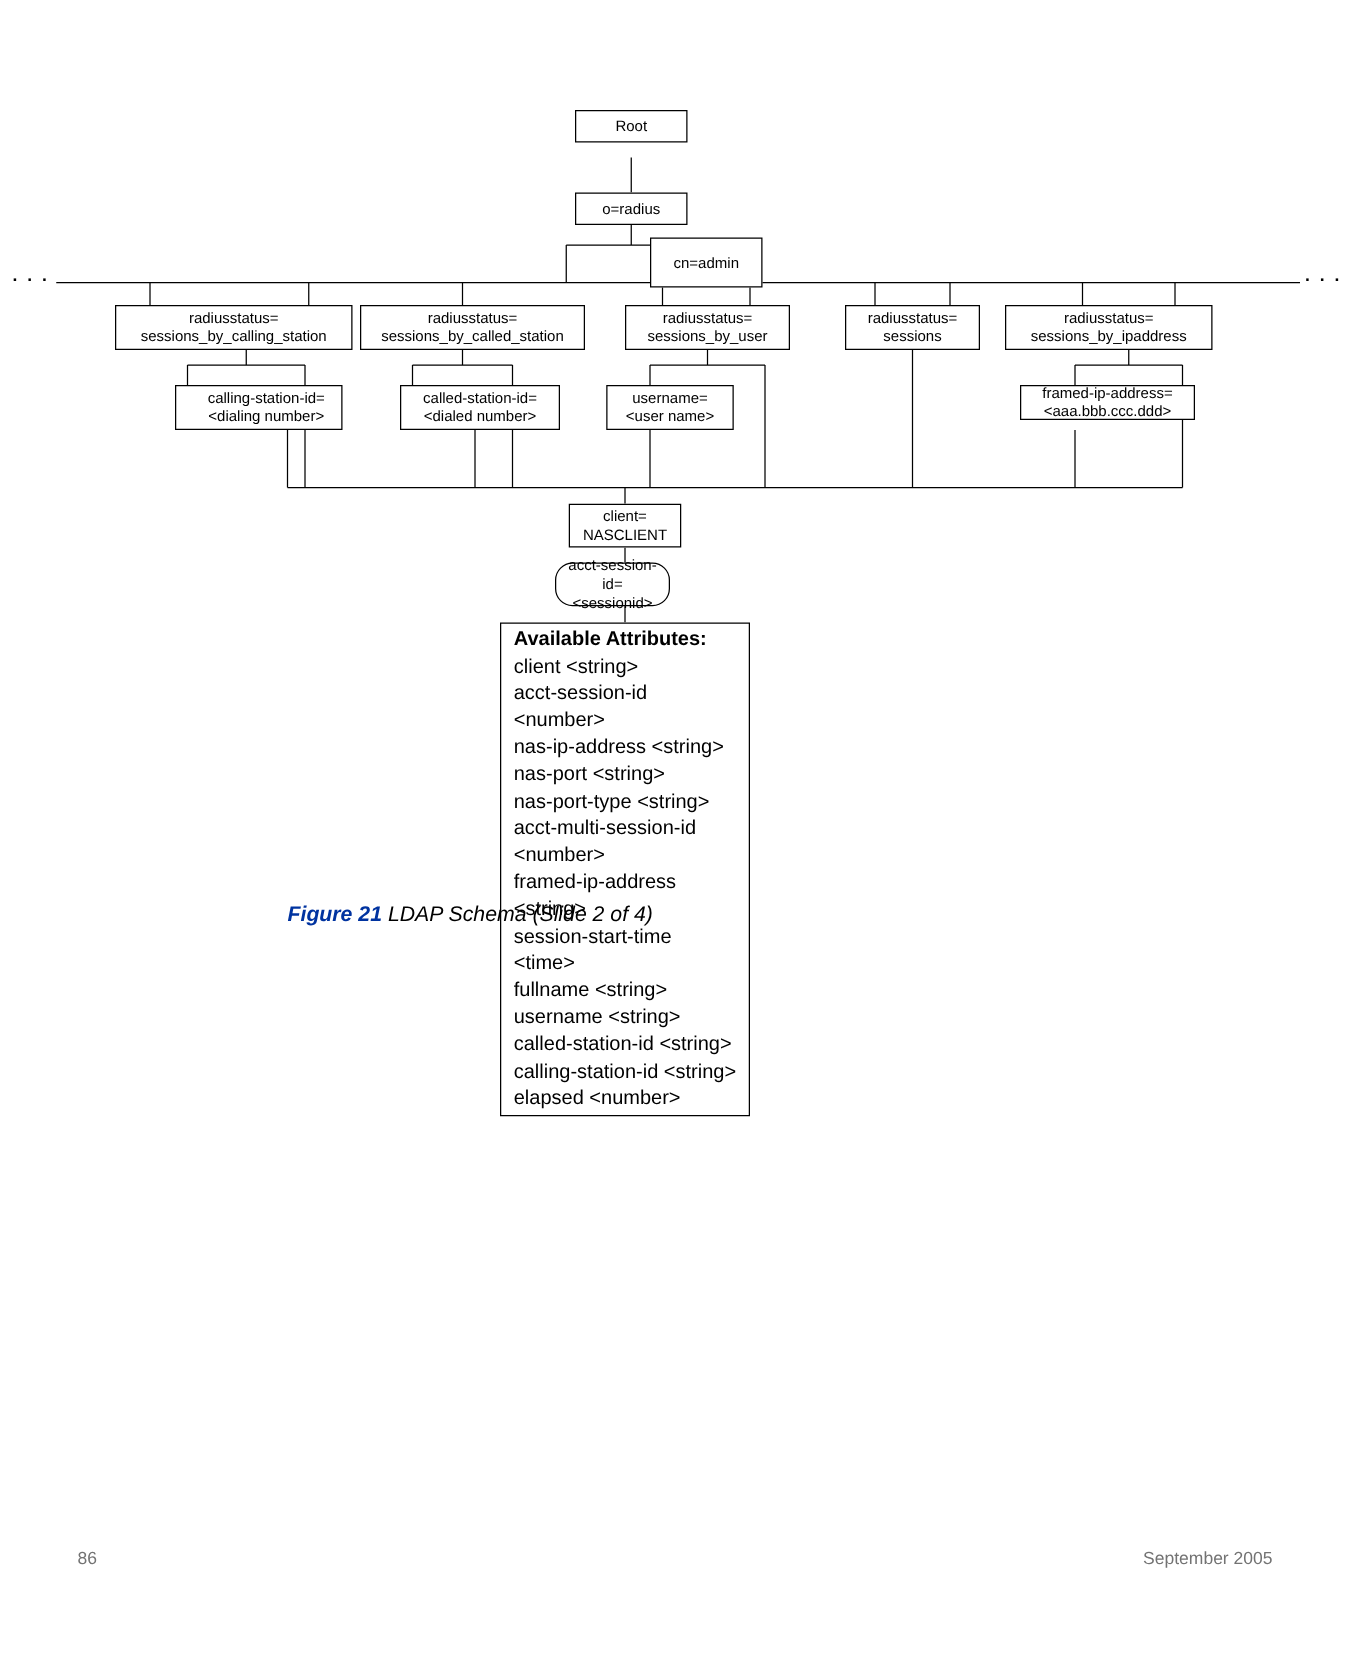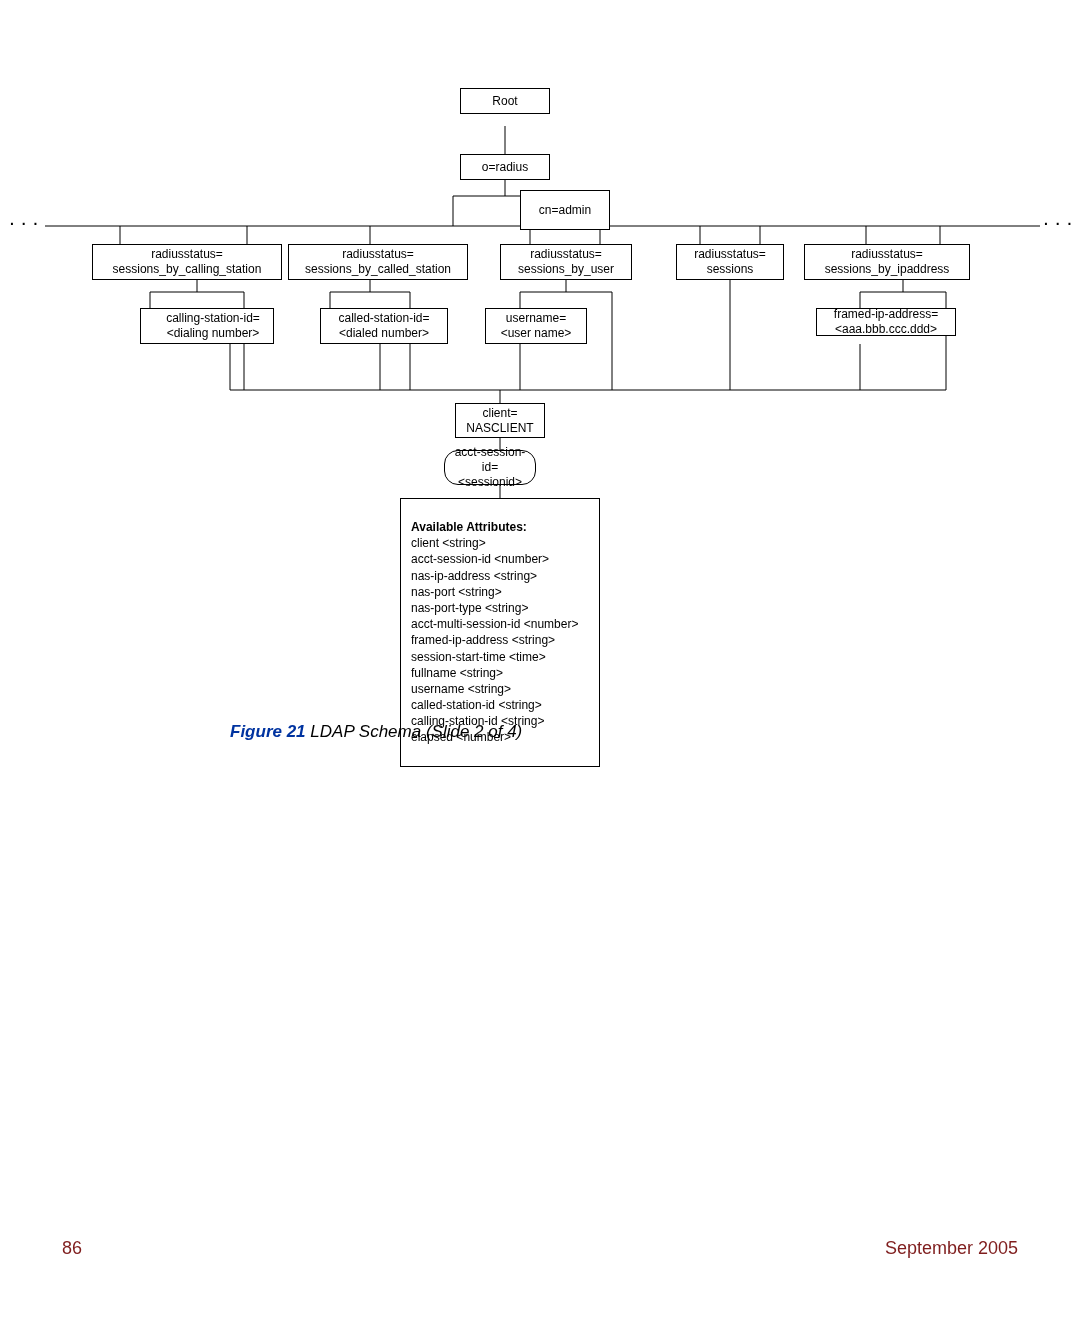--- a/index.html
+++ b/index.html
@@ -27,38 +27,38 @@
     flex-direction: column;
     justify-content: center;
     align-items: center;
     padding: 3px 6px;
     box-sizing: border-box;
   }
   .attrbox {
     position: absolute;
     border: 1px solid #000;
     background: #fff;
-    font-size: 12px;
+    font-size: 16px;
     line-height: 1.35;
     text-align: left;
-    padding: 20px 10px;
+    padding: 2px 10px;
     box-sizing: border-box;
   }
   .attrbox .hdr { font-weight: bold; }
   .caption {
     position: absolute;
     font-family: Arial, Helvetica, sans-serif;
     font-size: 17px;
     font-style: italic;
   }
   .caption .fignum { color: #0033a0; font-weight: bold; font-style: italic; }
   .footer {
     position: absolute;
-    font-size: 18px;
-    color: #7f1d1d;
+    font-size: 14px;
+    color: #737373;
   }
   .dots {
     position: absolute;
     font-size: 14px;
     font-weight: bold;
     letter-spacing: 2px;
   }
   svg.lines {
     position: absolute;
     left: 0;

